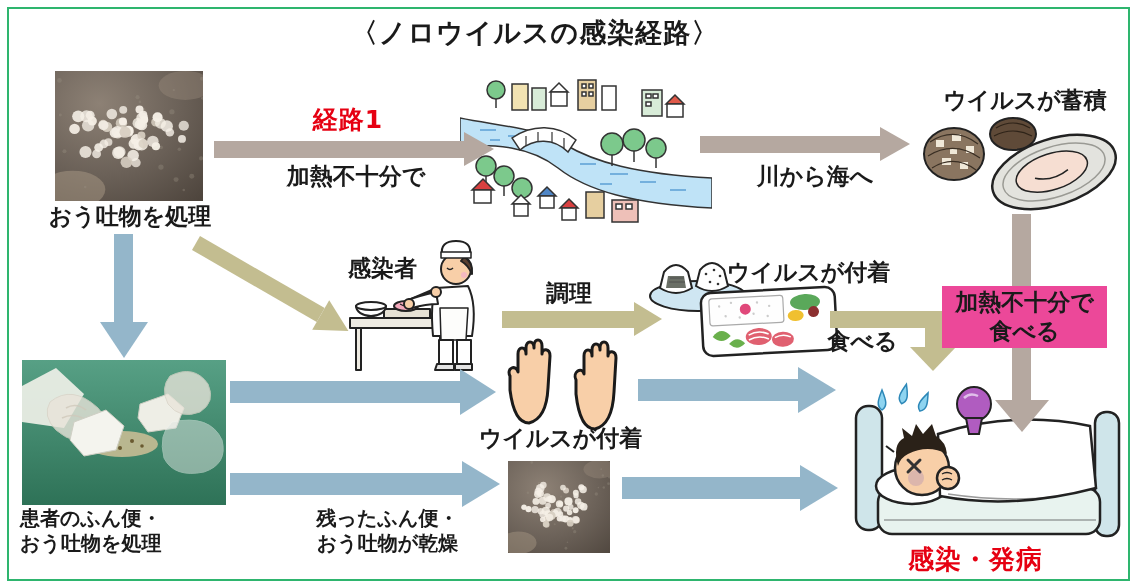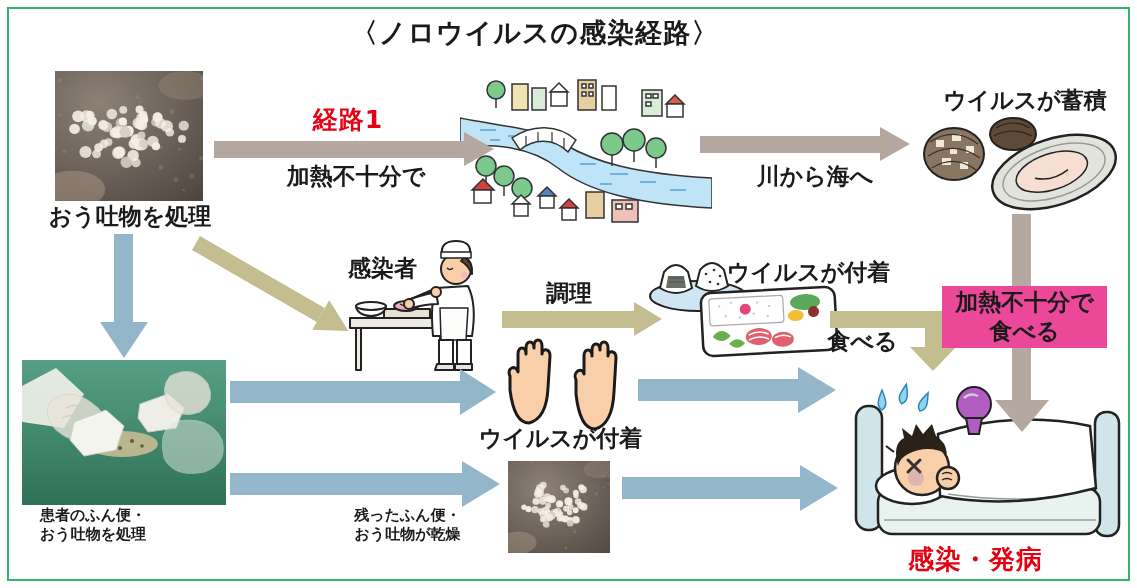--- a/index.html
+++ b/index.html
@@ -1,21 +1,21 @@
 <!DOCTYPE html>
 <html style="--frame-green: #2eb56e; --route-red: #e60012; --arrow-taupe: #b5a8a0; --arrow-olive: #c3bd90; --arrow-blue: #94b6ca; --text: #1a1a1a;"><head>
 <meta charset="utf-8">
 <style>
   html,body{margin:0;padding:0;background:#fff;}
   #stage{position:relative;width:1137px;height:588px;background:#fff;overflow:hidden;
          font-family:"DejaVu Sans","Liberation Sans",sans-serif;color:var(--text,#1a1a1a);}
   .frame{position:absolute;left:7px;top:7px;right:7px;bottom:7px;border:2px solid var(--frame-green,#2eb56e);}
   .lbl{position:absolute;font-weight:bold;text-align:center;line-height:1.25;white-space:pre-line;}
   .s22{font-size:23px;}
-  .s21{font-size:15px;margin-left:20px;}
+  .s21{font-size:20px;}
   .red{color:var(--route-red,#e60012);font-size:25px;letter-spacing:1px;}
   .arrow{position:absolute;inset:0;pointer-events:none;}
   .abody{position:absolute;}
   .ahead{position:absolute;width:0;height:0;}
   .ill{position:absolute;}
   svg{display:block;}
 </style>
 </head>
 <body>
 

